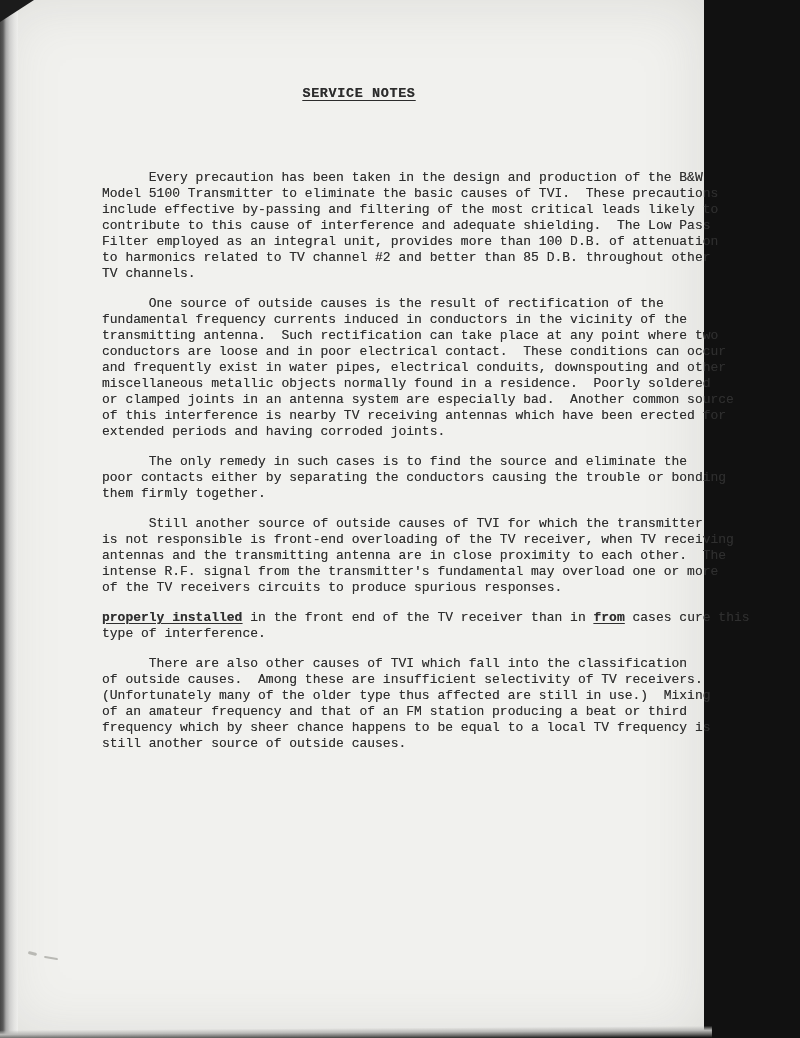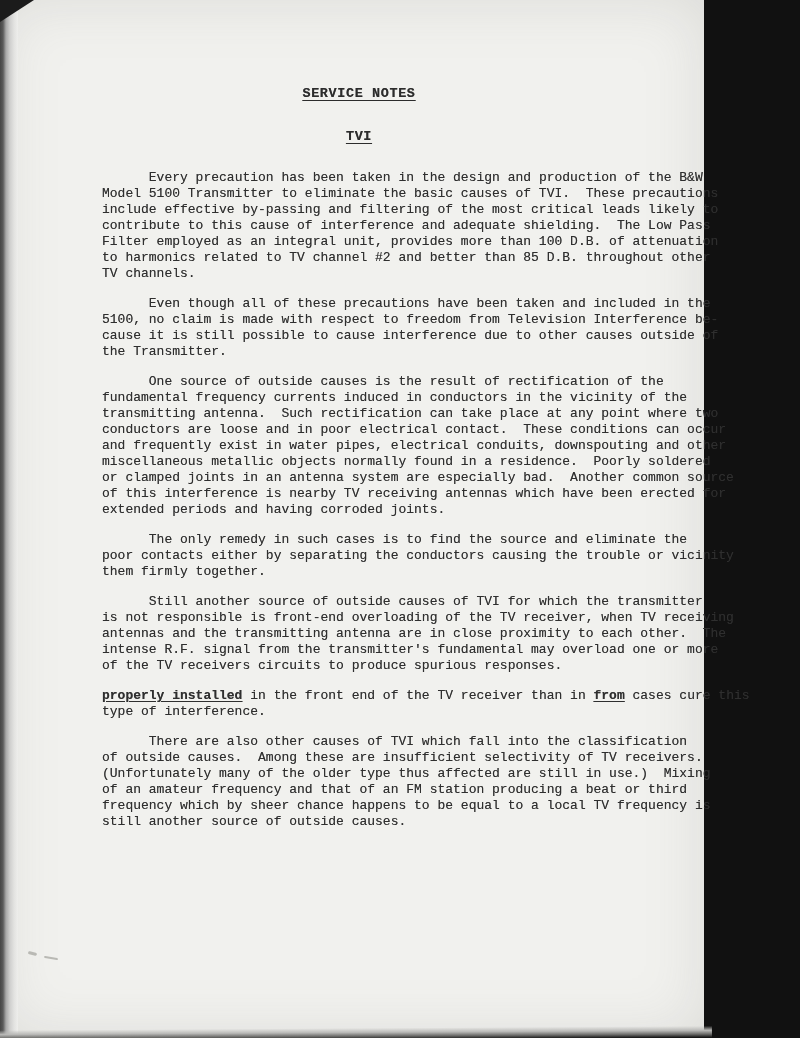--- a/index.html
+++ b/index.html
@@ -72,47 +72,40 @@
 <body>
 
 <div class="page">
 
   <div class="edge-left"></div>
   <div class="corner-tl"></div>
 
   <div class="title-wrap">
     <span class="doc-title">SERVICE NOTES</span>
   </div>
-  <div class="subtitle-wrap">
-    <span class="doc-subtitle">TVI</span>
-  </div>
 
   <div class="body-text">
     <p>      Every precaution has been taken in the design and production of the B&amp;W
 Model 5100 Transmitter to eliminate the basic causes of TVI.  These precautions
 include effective by-passing and filtering of the most critical leads likely to
 contribute to this cause of interference and adequate shielding.  The Low Pass
 Filter employed as an integral unit, provides more than 100 D.B. of attenuation
 to harmonics related to TV channel #2 and better than 85 D.B. throughout other
 TV channels.</p>
-    <p>      Even though all of these precautions have been taken and included in the
-5100, no claim is made with respect to freedom from Television Interference be-
-cause it is still possible to cause interference due to other causes outside of
-the Transmitter.</p>
     <p>      One source of outside causes is the result of rectification of the
 fundamental frequency currents induced in conductors in the vicinity of the
 transmitting antenna.  Such rectification can take place at any point where two
 conductors are loose and in poor electrical contact.  These conditions can occur
 and frequently exist in water pipes, electrical conduits, downspouting and other
 miscellaneous metallic objects normally found in a residence.  Poorly soldered
 or clamped joints in an antenna system are especially bad.  Another common source
 of this interference is nearby TV receiving antennas which have been erected for
 extended periods and having corroded joints.</p>
     <p>      The only remedy in such cases is to find the source and eliminate the
-poor contacts either by separating the conductors causing the trouble or vicinity
+poor contacts either by separating the conductors causing the trouble or bonding
 them firmly together.</p>
     <p>      Still another source of outside causes of TVI for which the transmitter
 is not responsible is front-end overloading of the TV receiver, when TV receiving
 antennas and the transmitting antenna are in close proximity to each other.  The
 intense R.F. signal from the transmitter's fundamental may overload one or more
 of the TV receivers circuits to produce spurious responses.</p>
     <p><span class="u">properly installed</span><span> in the front end of the TV receiver than in </span><span class="u">from</span><span> cases cure this
 type of interference.</span></p>
     <p>      There are also other causes of TVI which fall into the classification
 of outside causes.  Among these are insufficient selectivity of TV receivers.

